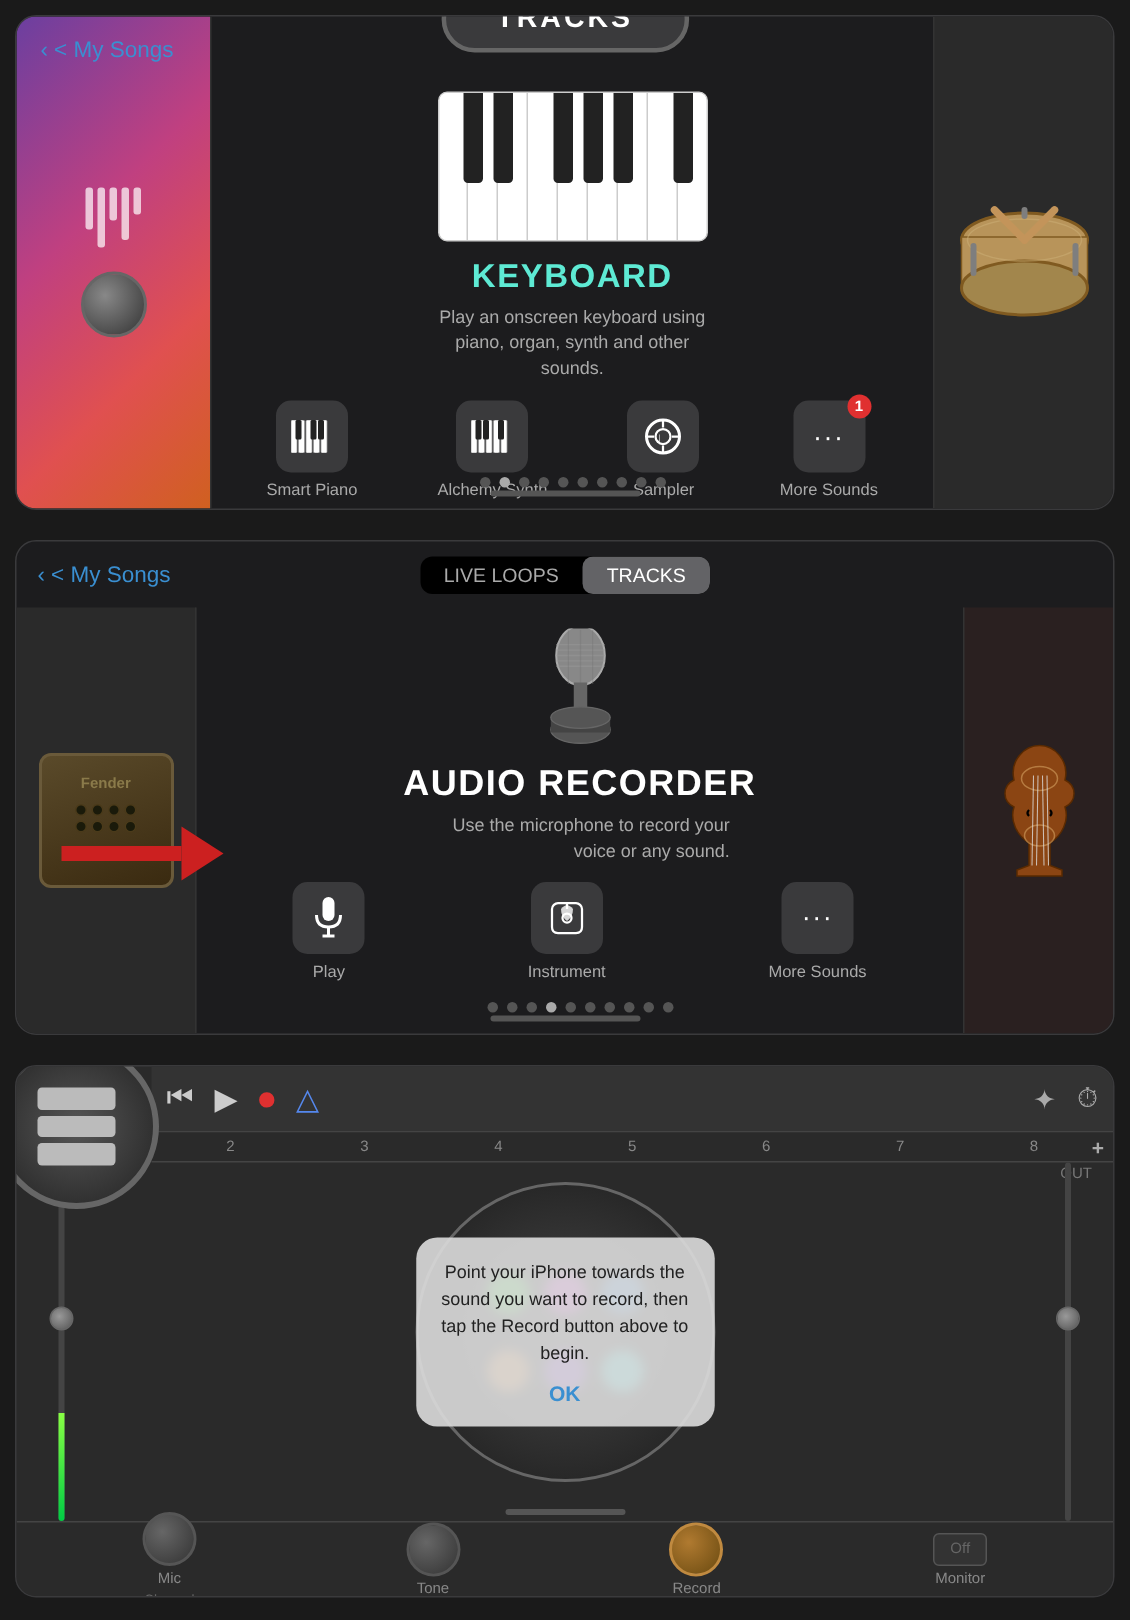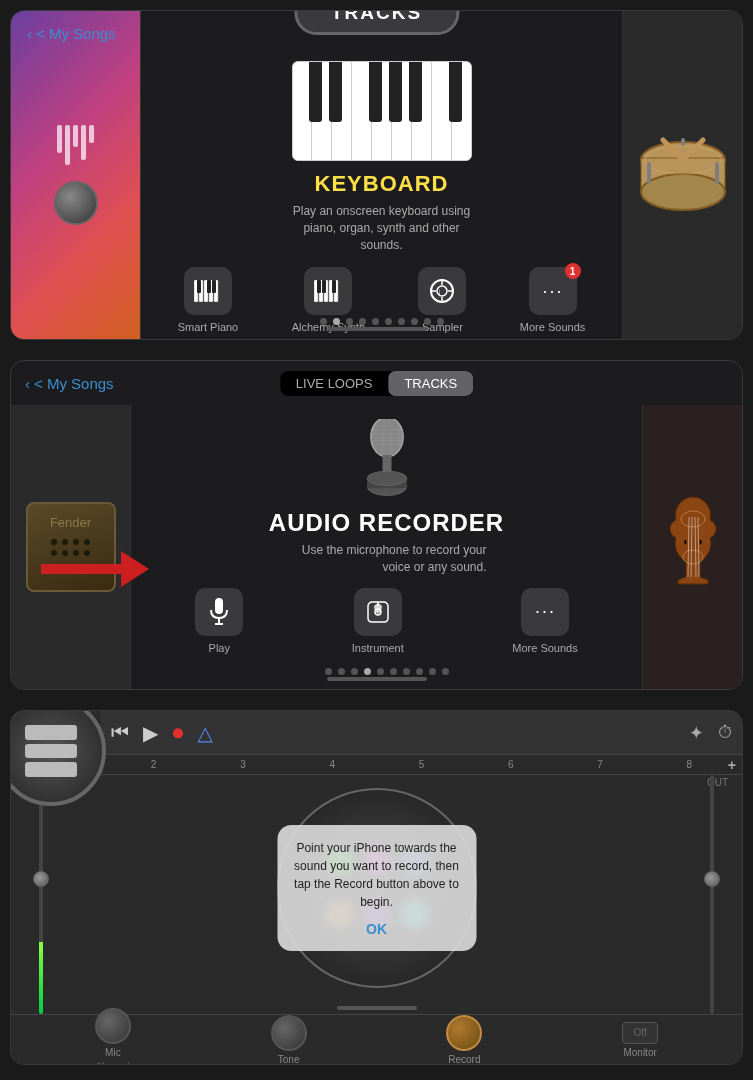--- a/index.html
+++ b/index.html
@@ -90,21 +90,21 @@
       left: 130px;
       right: 120px;
       top: 40px;
       bottom: 0;
       display: flex;
       flex-direction: column;
       align-items: center;
       padding-top: 10px;
     }
     .keyboard-title {
-      color: #fde047;
+      color: #5eead4;
       font-size: 22px;
       font-weight: 700;
       letter-spacing: 1px;
       margin-bottom: 6px;
     }
     .keyboard-desc {
       color: #aaa;
       font-size: 12px;
       text-align: center;
       line-height: 1.4;
@@ -784,21 +784,21 @@
       <span>&lt; My Songs</span>
     </div>
     <div class="seg-control">
       <div class="seg-btn">LIVE LOOPS</div>
       <div class="seg-btn active">TRACKS</div>
     </div>
   </div>
 
   <div class="thumb-left2">
     <div class="amp-body">
-      <div style="color:#8a7a4a;font-size:13px;font-weight:normal;margin-bottom:4px;">Fender</div>
+      <div style="color:#8a7a4a;font-size:10px;font-weight:bold;margin-bottom:4px;">Fender</div>
       <div class="amp-grid">
         <div class="amp-dot"></div>
           <div class="amp-dot"></div>
         <div class="amp-dot"></div>
           <div class="amp-dot"></div>
         <div class="amp-dot"></div>
           <div class="amp-dot"></div>
         <div class="amp-dot"></div>
           <div class="amp-dot"></div>
       </div>

